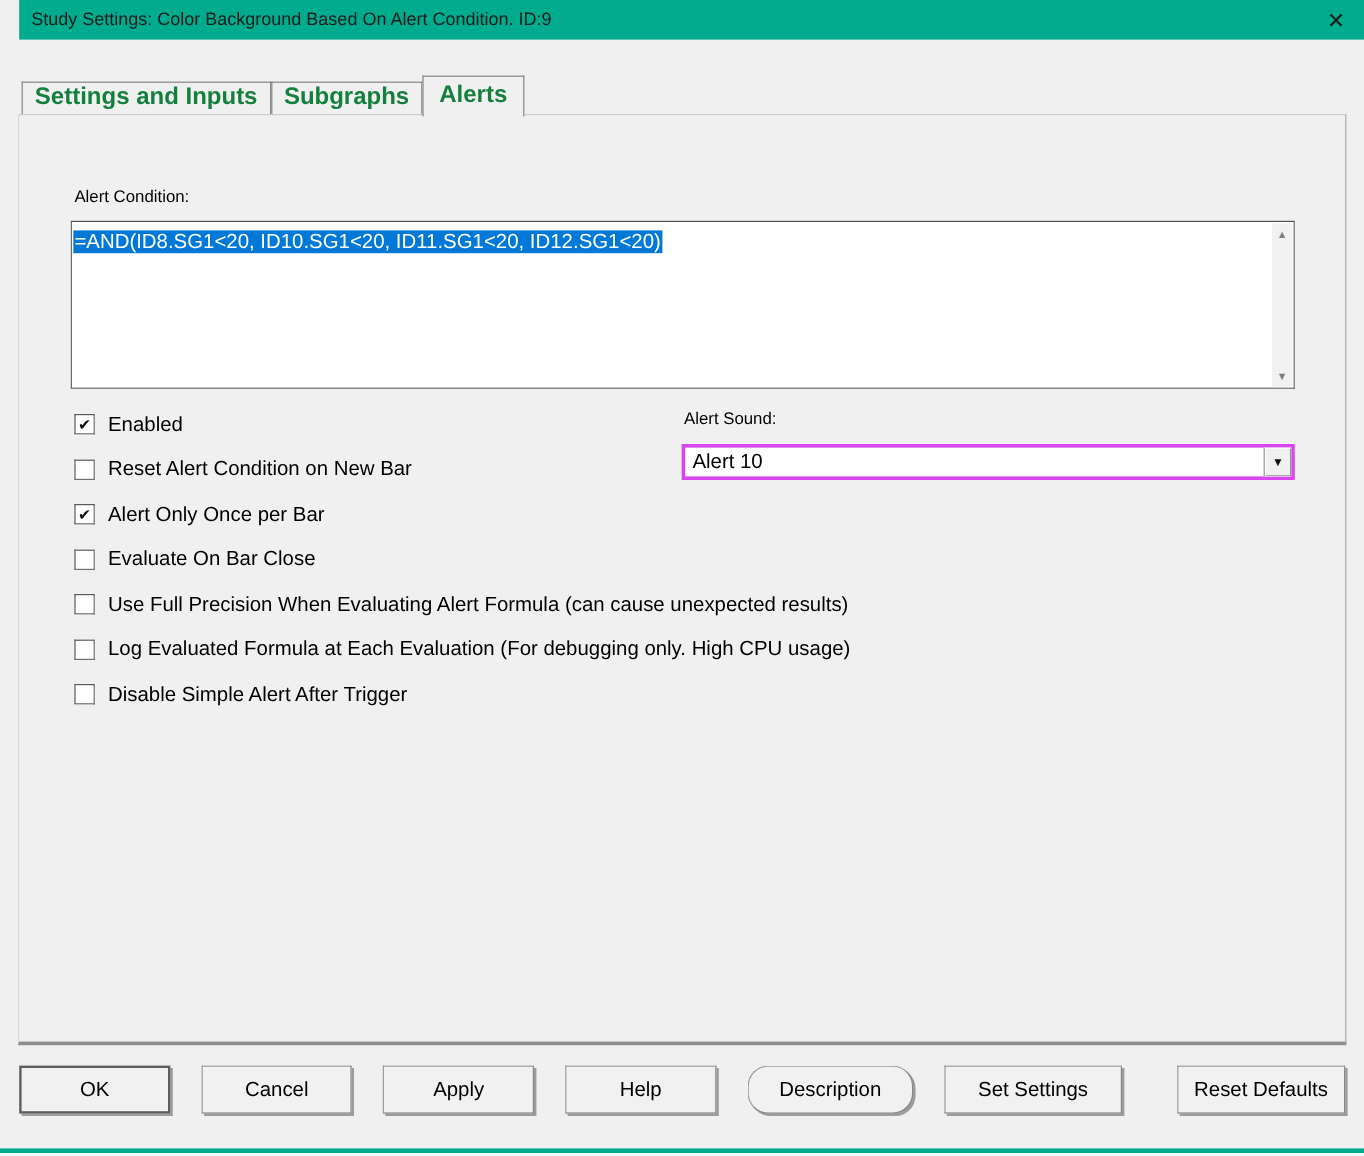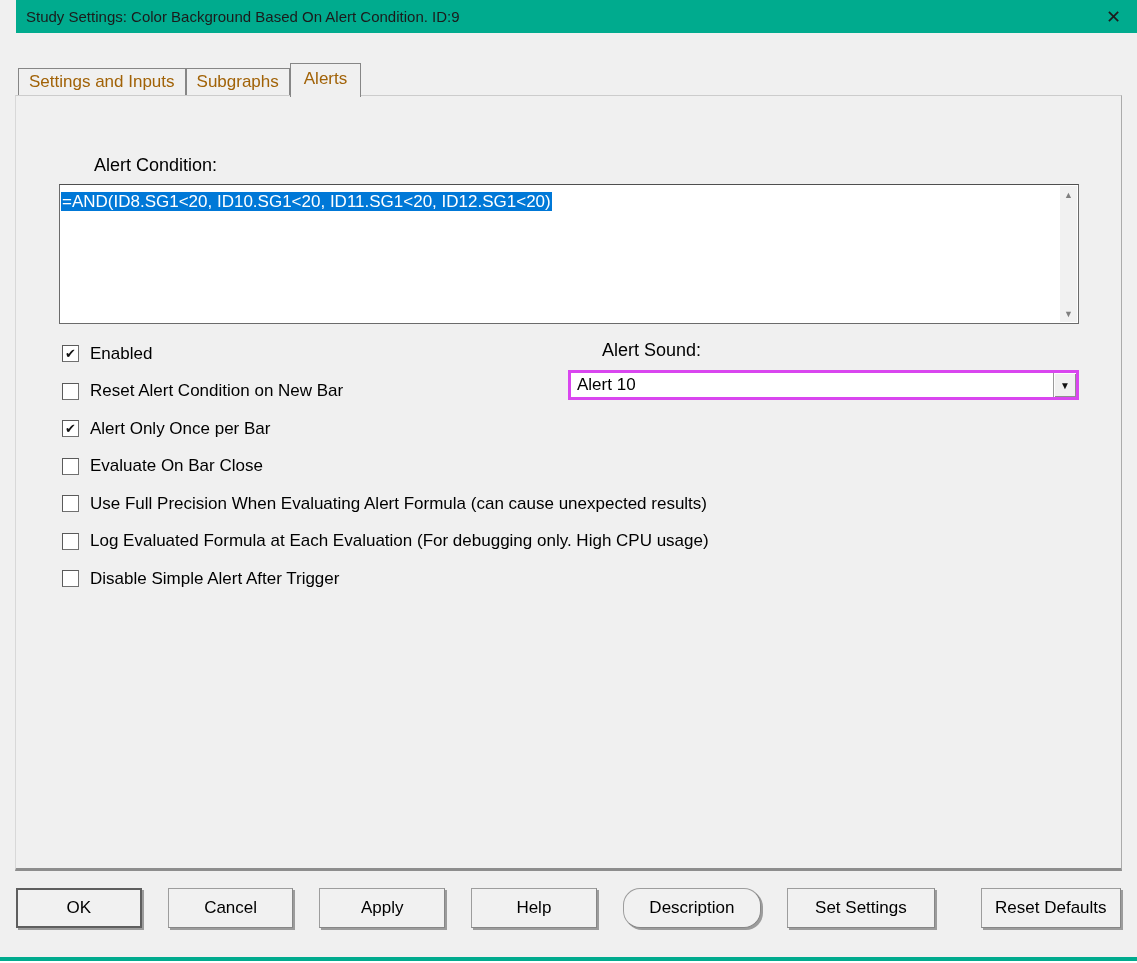--- a/index.html
+++ b/index.html
@@ -33,39 +33,39 @@
 
   
   .tabstrip{
     position:absolute;left:18px;top:63px;height:34px;
     display:flex;align-items:flex-end;z-index:3;
   }
   .tab{
     height:27px;line-height:25px;padding:0 10px;margin-bottom:2px;
     background:var(--dlg-bg);
     border:1px solid #868686;border-bottom:none;
-    font-size:17px;color:#a16207;white-space:nowrap;
+    font-size:20px;color:#15803d;white-space:nowrap;font-weight:bold;
   }
   .tab.active{
     height:34px;line-height:30px;padding:0 13px;margin-bottom:0;
     position:relative;z-index:4;
   }
 
   
   .panel{
     position:absolute;left:15px;top:95px;width:1107px;height:776px;
     background:var(--dlg-bg);
     border-top:1px solid #cccccc;
     border-left:1px solid #d8d8d8;
     border-right:1px solid #ababab;
     border-bottom:3px solid #8d8d8d;
     z-index:1;
   }
 
-  .label{position:absolute;font-size:18px;color:#000;z-index:2;white-space:nowrap;margin-left:32px;}
+  .label{position:absolute;font-size:14px;color:#000;z-index:2;white-space:nowrap;}
   .alert-cond-label{left:62px;top:155px;}
   .sound-label{left:570px;top:340px;}
 
   
   .textarea{
     position:absolute;left:59px;top:184px;width:1020px;height:140px;
     background:#ffffff;
     border:1px solid #6b6b6b;border-top-color:#4f4f4f;
     z-index:2;
   }

